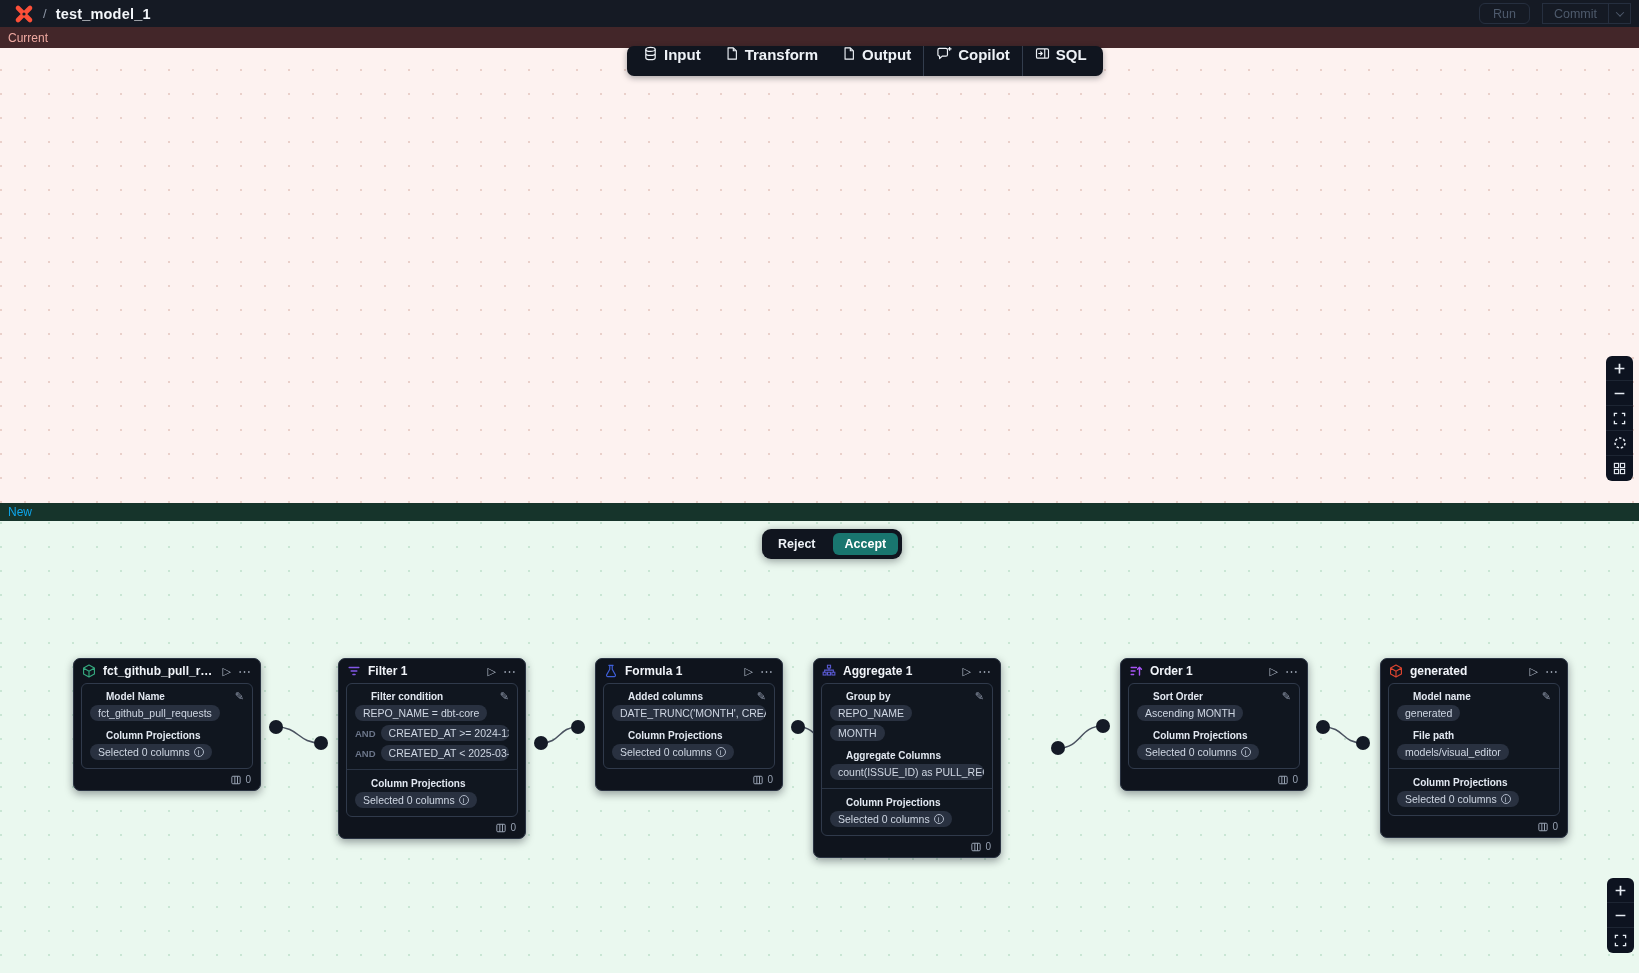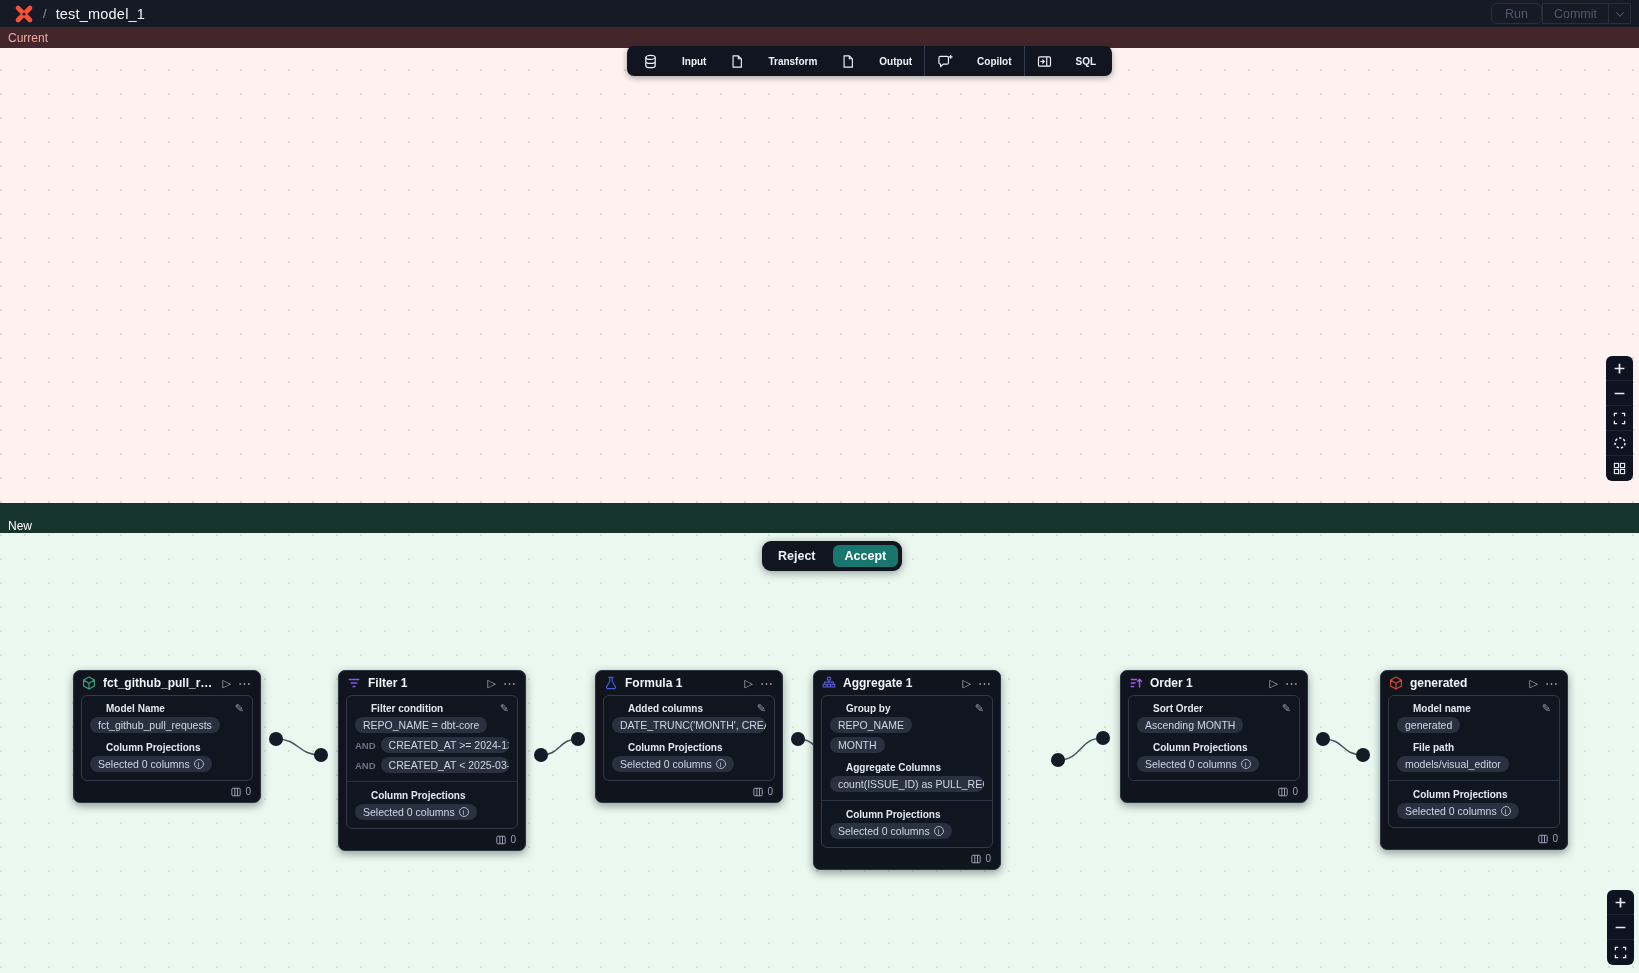--- a/index.html
+++ b/index.html
@@ -3,46 +3,46 @@
 <meta charset="utf-8">
 <style>
   * { margin:0; padding:0; box-sizing:border-box; }
   html,body { width:1639px; height:973px; overflow:hidden; font-family:"Liberation Sans", sans-serif; background:#0f141d; }
   .app { position:relative; width:1639px; height:973px; display:flex; flex-direction:column; }
 
   
   .topbar { height:27px; background:#151a24; display:flex; align-items:center; padding:0 8px; gap:9px; flex:0 0 auto; }
   .logo { width:20px; height:20px; margin-left:6px; }
   .crumb-sep { color:#8d96a5; font-size:13px; }
-  .doc-title { color:#f3f6fa; font-size:14.5px; font-weight:400; letter-spacing:.2px; }
-  .topbar-actions { margin-left:auto; display:flex; gap:0; align-items:flex-start; }
+  .doc-title { color:#f3f6fa; font-size:14.5px; font-weight:700; letter-spacing:.2px; }
+  .topbar-actions { margin-left:auto; display:flex; gap:12px; align-items:flex-start; }
   .tb-action { background:transparent; border:1px solid #262f3f; color:#4e5a6c; font-size:12.5px; font-family:inherit;
                border-radius:6px; padding:3px 13px; height:21px; display:flex; align-items:center; }
   .split { display:flex; border:1px solid #262f3f; border-radius:0; height:21px; align-items:stretch; color:#4e5a6c; }
   .split .main { padding:2px 11px; font-size:12.5px; display:flex; align-items:center; background:transparent; border:none; color:inherit; font-family:inherit; }
   .split .chev-btn { border:none; border-left:1px solid #262f3f; background:transparent; width:22px; display:flex; align-items:center; justify-content:center; color:inherit; }
   .chev { display:inline-block; width:6px; height:6px; border-right:1.6px solid currentColor; border-bottom:1.6px solid currentColor; transform:rotate(45deg) translate(-1px,-1px); }
 
   
   .strip { font-size:12px; padding:0 8px; display:flex; align-items:center; flex:0 0 auto; }
   .strip-current { height:21px; background:#432629; color:#efa9a1; }
-  .strip-new { height:30px; background:#16342b; color:#ffffff;align-items:flex-end; }
+  .strip-new { height:18px; background:#16342b; color:#0ea5e9; }
 
   
   .canvas { position:relative; flex:0 0 auto; }
   .canvas-current { height:455px; background-color:#fdf2f0;
      background-image:radial-gradient(#ead0ca 1.1px, transparent 1.2px); background-size:24px 24px; background-position:13px 10px; }
   .canvas-new { height:452px; background-color:#eaf8ef;
      background-image:radial-gradient(#c9e6d4 1.1px, transparent 1.2px); background-size:24px 24px; background-position:13px 14px; }
 
   
   .toolbar { position:absolute; top:-2px; left:627px; height:30px; background:#10151f; border-radius:7px;
              display:flex; align-items:center; padding:0 4px; box-shadow:0 2px 6px rgba(10,14,22,.35); z-index:6; }
-  .tb-btn { display:flex; align-items:center; gap:24px; background:transparent; border:none; color:#eef2f7;
-            font-family:inherit; font-size:10px; font-weight:600; padding:0 12px; height:30px; cursor:pointer; }
+  .tb-btn { display:flex; gap:6px; background:transparent; border:none; color:#eef2f7;
+            font-family:inherit; font-size:15px; font-weight:600; padding:0 12px; height:30px; cursor:pointer; }
   .tb-btn svg { flex:0 0 auto; }
   .tb-sep { width:1px; height:30px; background:#333d4d; }
 
   
   .rail { position:absolute; background:#0d1320; display:flex; flex-direction:column; border-radius:6px; overflow:hidden; z-index:6; }
   .rail-top { right:6px; top:308px; width:27px; }
   .rail-bottom { right:5px; top:357px; width:27px; }
   .rail button { background:transparent; border:none; color:#e6ebf2; height:25px; display:flex; align-items:center; justify-content:center; border-bottom:1px solid #1d2533; cursor:pointer; font-size:15px; }
   .rail button:last-child { border-bottom:none; }
 

